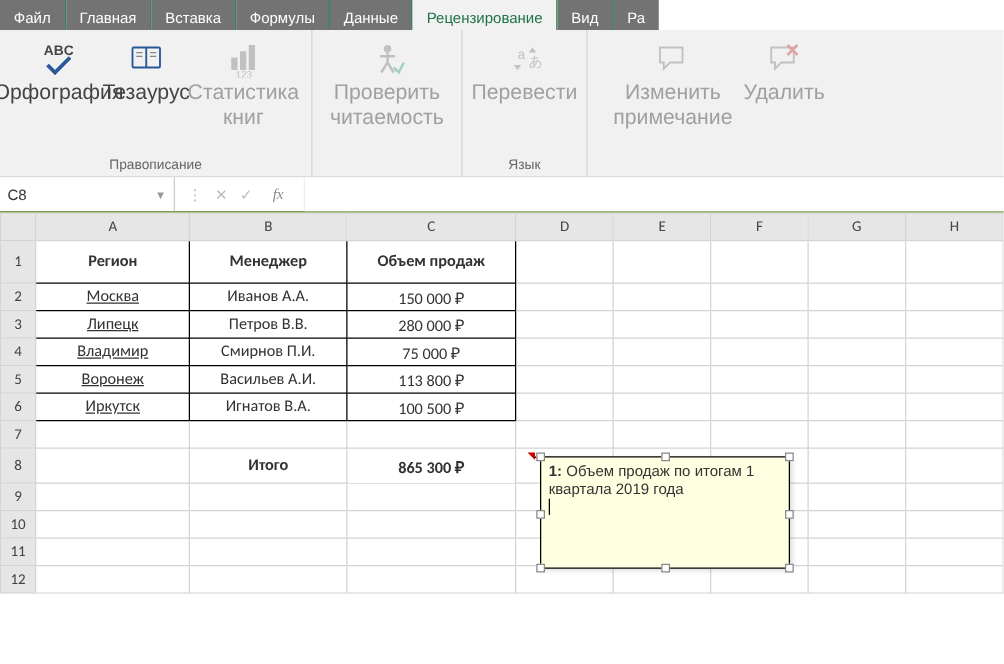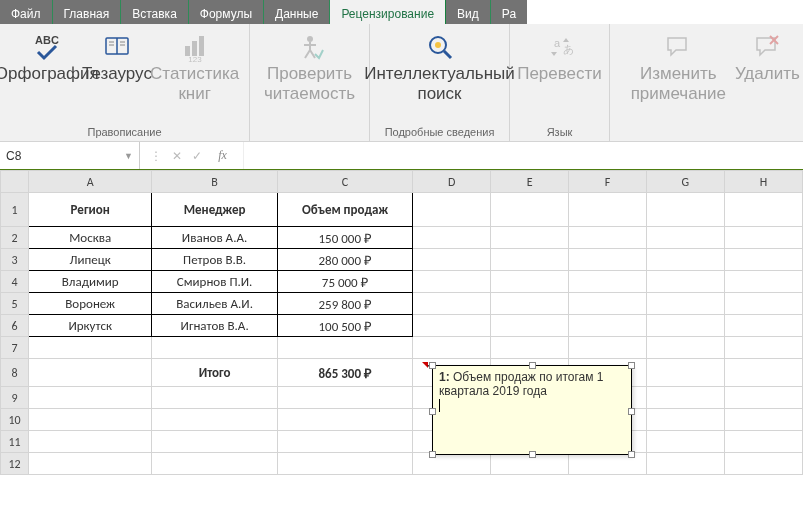--- a/index.html
+++ b/index.html
@@ -174,21 +174,21 @@
   .grid th.colh { height: 20px; }
   .grid th.corner { background: #e6e6e6; }
   .colA { width: 130px; }
   .colB { width: 130px; }
   .colC { width: 140px; }
   .colD { width: 86px; }
   .colE, .colF, .colG, .colH { width: 86px; }
   .cell-inner { padding: 1px 4px; display:block; text-align:inherit;}
   .data-border { border: 1px solid #000 !important; }
   .hdr-row { font-weight: bold; height: 34px !important; }
-  .left { text-align: left; }
+  .left { text-align: left; text-decoration: underline; }
   .thick-bottom { border-bottom: 1.5px solid #000 !important; }
   .bold { font-weight: bold; }
   .comment-tri {
     position: absolute;
     width: 0; height: 0;
     border-left: 6px solid transparent;
     border-top: 6px solid #c00;
   }
   
   .comment-box {
@@ -282,35 +282,20 @@
               <circle cx="15" cy="7" r="3" fill="#888"></circle>
               <path d="M15 10 L15 18 M9 13 L21 13 M15 18 L10 26 M15 18 L20 26" stroke="#888" stroke-width="2" fill="none"></path>
               <path d="M20 22 L24 26 L28 18" stroke="#4a9" stroke-width="2" fill="none"></path>
             </svg>
         </span>
         <span class="lbl">Проверить читаемость</span>
       </div>
     </div>
   </div>
 
-  <div class="group" style="width:140px">
-    <div class="group-items">
-      <div class="rbtn">
-        <span class="icon">
-          <svg width="30" height="30" viewBox="0 0 30 30">
-              <circle cx="13" cy="13" r="8" stroke="#2a579a" stroke-width="2" fill="none"></circle>
-              <line x1="19" y1="19" x2="26" y2="26" stroke="#2a579a" stroke-width="3"></line>
-              <circle cx="13" cy="13" r="3" fill="#f5c242"></circle>
-            </svg>
-        </span>
-        <span class="lbl">Интеллектуальный поиск</span>
-      </div>
-    </div>
-    <div class="group-label">Подробные сведения</div>
-  </div>
 
   <div class="group" style="width:100px">
     <div class="group-items">
       <div class="rbtn disabled">
         <span class="icon">
           <svg width="30" height="30" viewBox="0 0 30 30">
               <text x="9" y="15" font-size="11" fill="#888">a</text>
               <text x="18" y="21" font-size="11" fill="#888">あ</text>
               <path d="M6 20 L12 20 L9 24 Z" fill="#888"></path>
               <path d="M24 10 L18 10 L21 6 Z" fill="#888"></path>
@@ -458,21 +443,21 @@
   </tr>
   <tr>
     <th class="rowh">5</th>
     <td class="data-border left">
             <span class="cell-inner">Воронеж</span>
           </td>
     <td class="data-border">
             <span class="cell-inner">Васильев А.И.</span>
           </td>
     <td class="data-border">
-            <span class="cell-inner">259 800 ₽</span>
+            <span class="cell-inner">113 800 ₽</span>
           </td>
     <td></td>
           <td></td>
           <td></td>
           <td></td>
           <td></td>
   </tr>
   <tr>
     <th class="rowh">6</th>
     <td class="data-border left thick-bottom">

